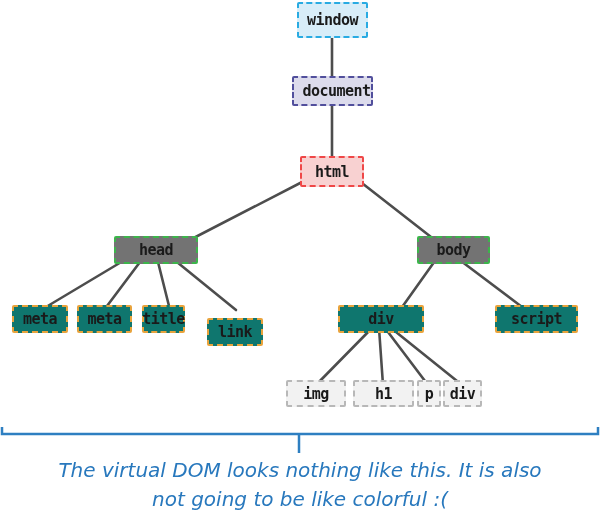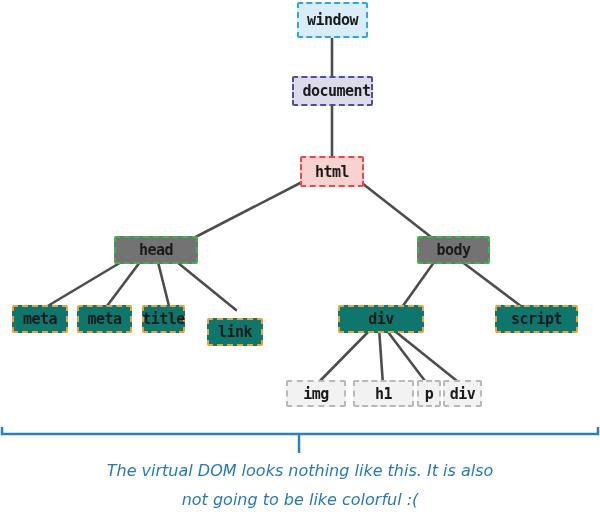--- a/index.html
+++ b/index.html
@@ -43,21 +43,21 @@
 
   .caption {
     position: absolute;
     left: 40px;
     top: 456px;
     width: 520px;
     text-align: center;
     color: #2878bd;
     font-family: "DejaVu Sans", sans-serif;
     font-style: italic;
-    font-size: 16px;
+    font-size: 20px;
     line-height: 29px;
   }
   .caption span { display: block; }
 </style>
 </head>
 <body>
 
 <div class="canvas">
 
   <svg class="edges" viewBox="0 0 600 526" xmlns="http://www.w3.org/2000/svg">

